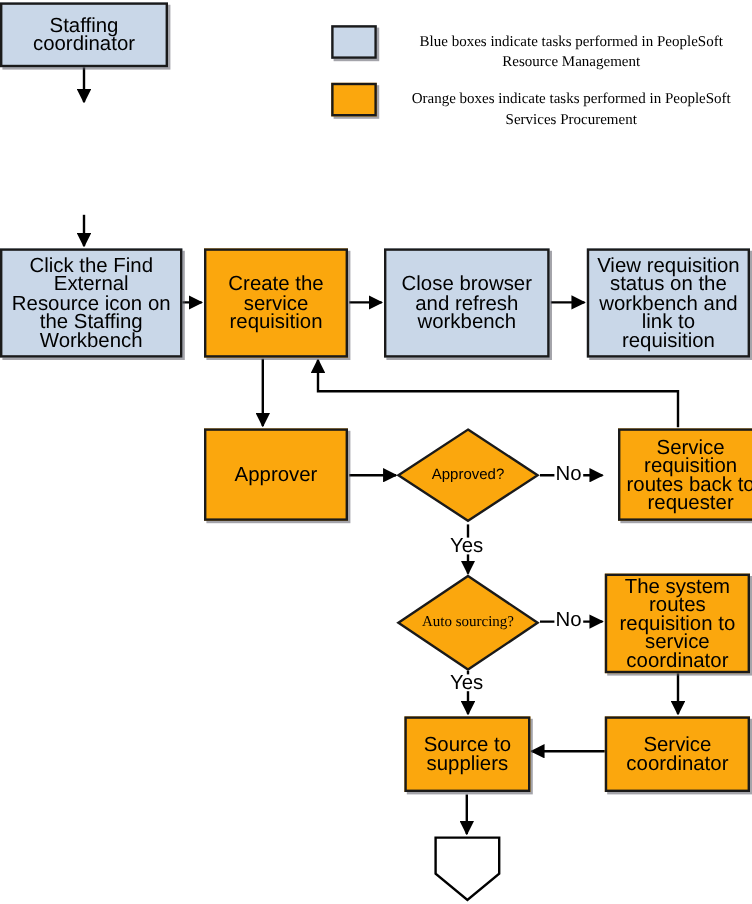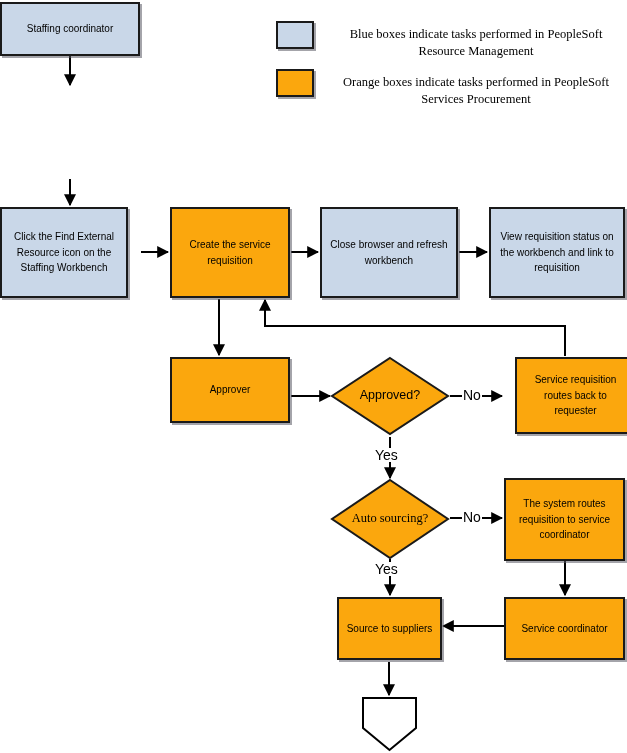--- a/index.html
+++ b/index.html
@@ -28,21 +28,21 @@
     pointer-events: none;
   }
   .node {
     position: absolute;
     box-sizing: border-box;
     border: 2px solid #1a1a1a;
     display: flex;
     align-items: center;
     justify-content: center;
     text-align: center;
-    font-size: 10px;
+    font-size: 17px;
     line-height: 15.5px;
     padding: 2px 5px;
     box-shadow: 2px 2px 0 rgba(90,90,100,0.55);
   }
   .node.blue { background: #c9d7e8; }
   .node.orange { background: #fba70d; }
   .node span { display: block; }
 
   .diamond-wrap {
     position: absolute;
@@ -54,21 +54,21 @@
     width: 100%; height: 100%;
     display: flex;
     align-items: center;
     justify-content: center;
     font-size: 12.5px;
     line-height: 15.5px;
   }
 
   .edge-label {
     position: absolute;
-    font-size: 14px;
+    font-size: 17px;
     line-height: 14px;
     background: #ffffff;
     padding: 0 1px;
     white-space: nowrap;
   }
 
   .legend-swatch {
     position: absolute;
     box-sizing: border-box;
     width: 38px;
@@ -119,37 +119,37 @@
       <path d="M 504 626 L 443 626"></path>
       <path d="M 389 662 L 389 695"></path>
     </g>
   </svg>
 
   <div class="node blue" style="left:0px; top:2px; width:140px; height:54px;">
     <span>Staffing coordinator</span>
   </div>
 
 
-  <div class="node blue" style="left:0px; top:207px; width:128px; height:91px;">
+  <div class="node blue" style="left:0px; top:207px; width:152px; height:91px;">
     <span>Click the Find External Resource icon on the Staffing Workbench</span>
   </div>
 
   <div class="node orange" style="left:170px; top:207px; width:120px; height:91px;">
     <span>Create the service requisition</span>
   </div>
 
   <div class="node blue" style="left:320px; top:207px; width:138px; height:91px;">
     <span>Close browser and refresh workbench</span>
   </div>
 
   <div class="node blue" style="left:489px; top:207px; width:136px; height:91px;">
     <span>View requisition status on the workbench and link to requisition</span>
   </div>
 
-  <div class="node orange" style="left:170px; top:357px; width:120px; height:66px;">
+  <div class="node orange" style="left:170px; top:357px; width:120px; height:77px;">
     <span>Approver</span>
   </div>
 
   <div class="diamond-wrap" style="left:330px; top:356px; width:120px; height:80px;">
     <svg viewBox="0 0 120 80" width="120" height="80" xmlns="http://www.w3.org/2000/svg">
       <polygon points="60,2 118,40 60,78 2,40" fill="#fba70d" stroke="#1a1a1a" stroke-width="2"></polygon>
     </svg>
     <div class="diamond-label">Approved?</div>
   </div>
 

